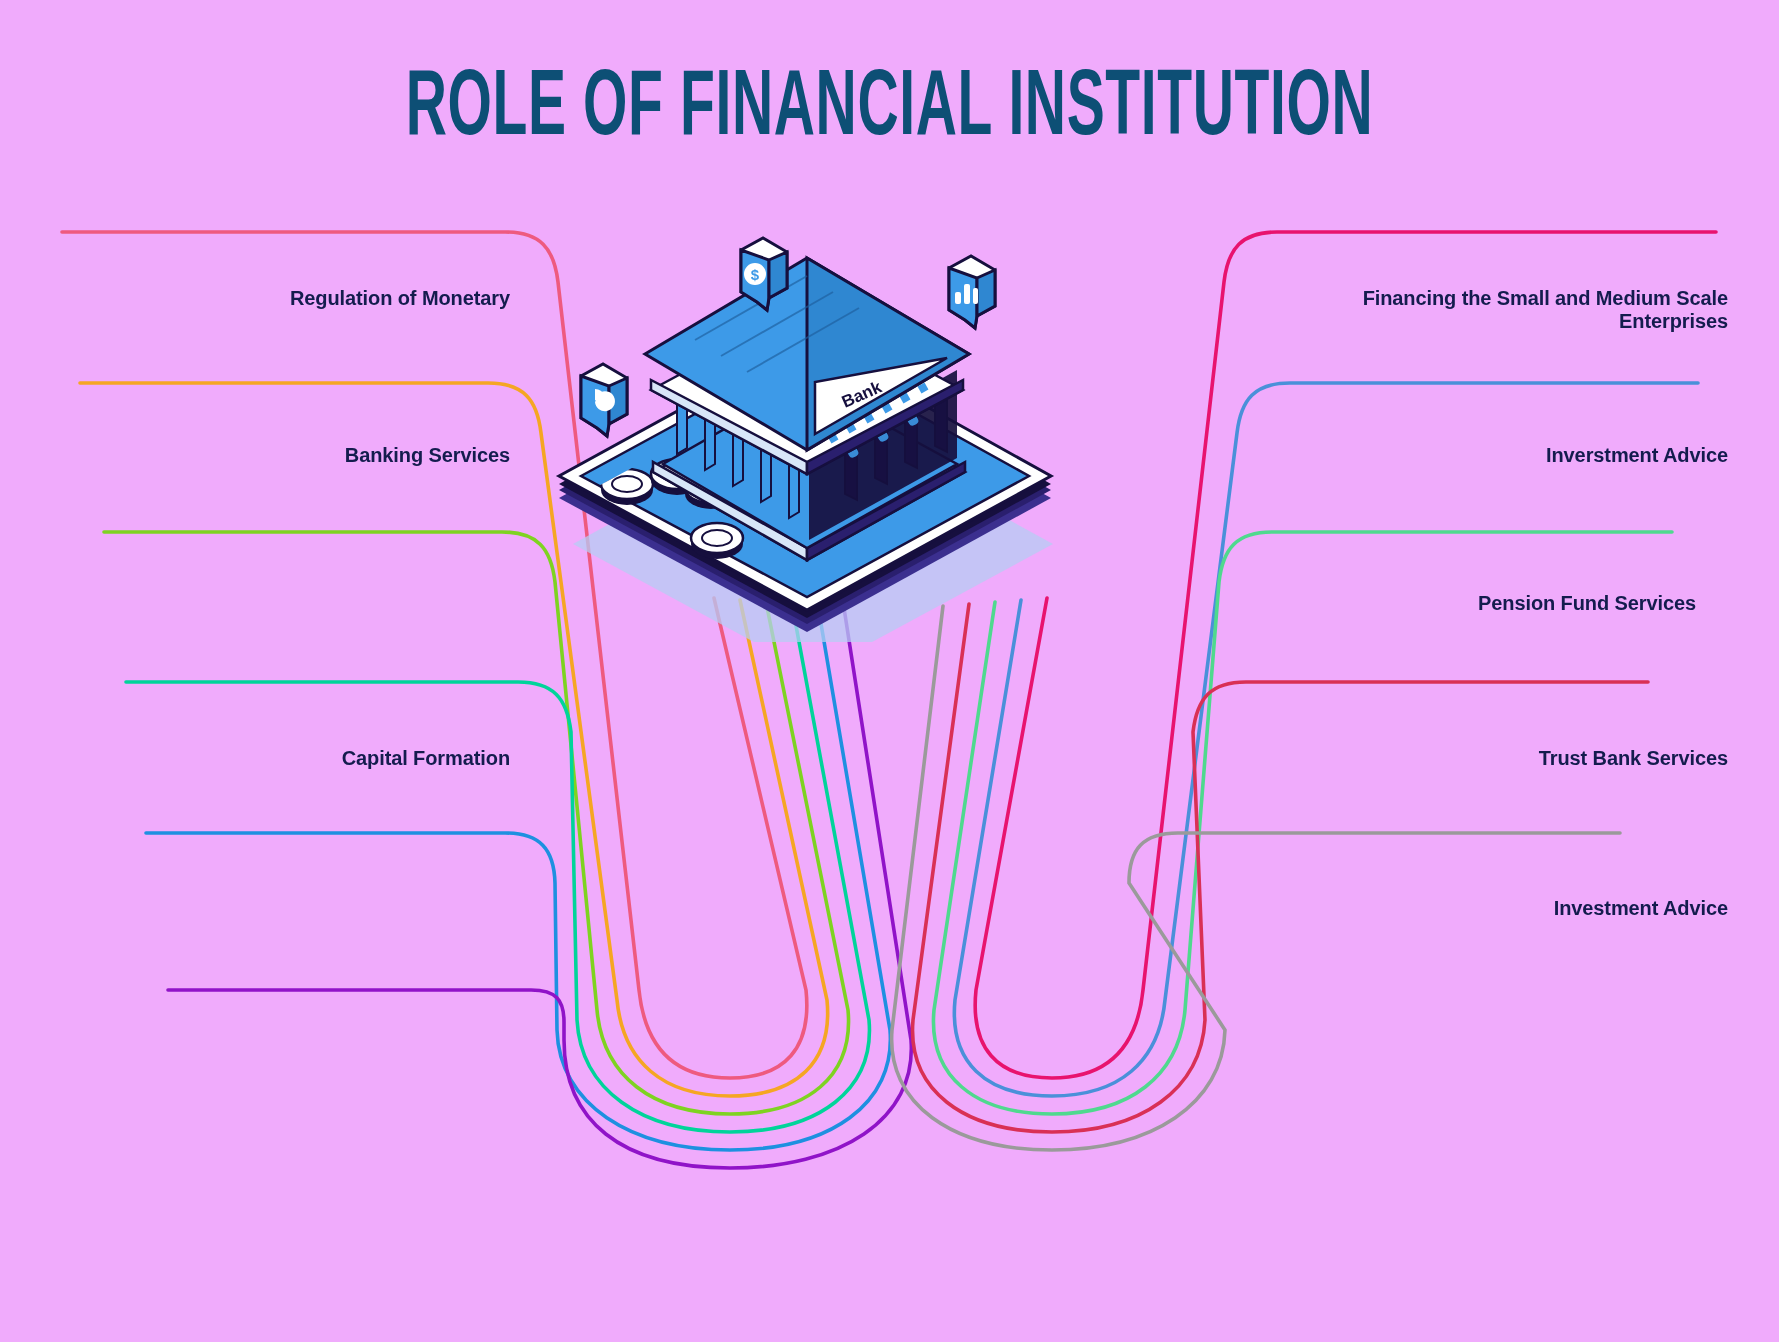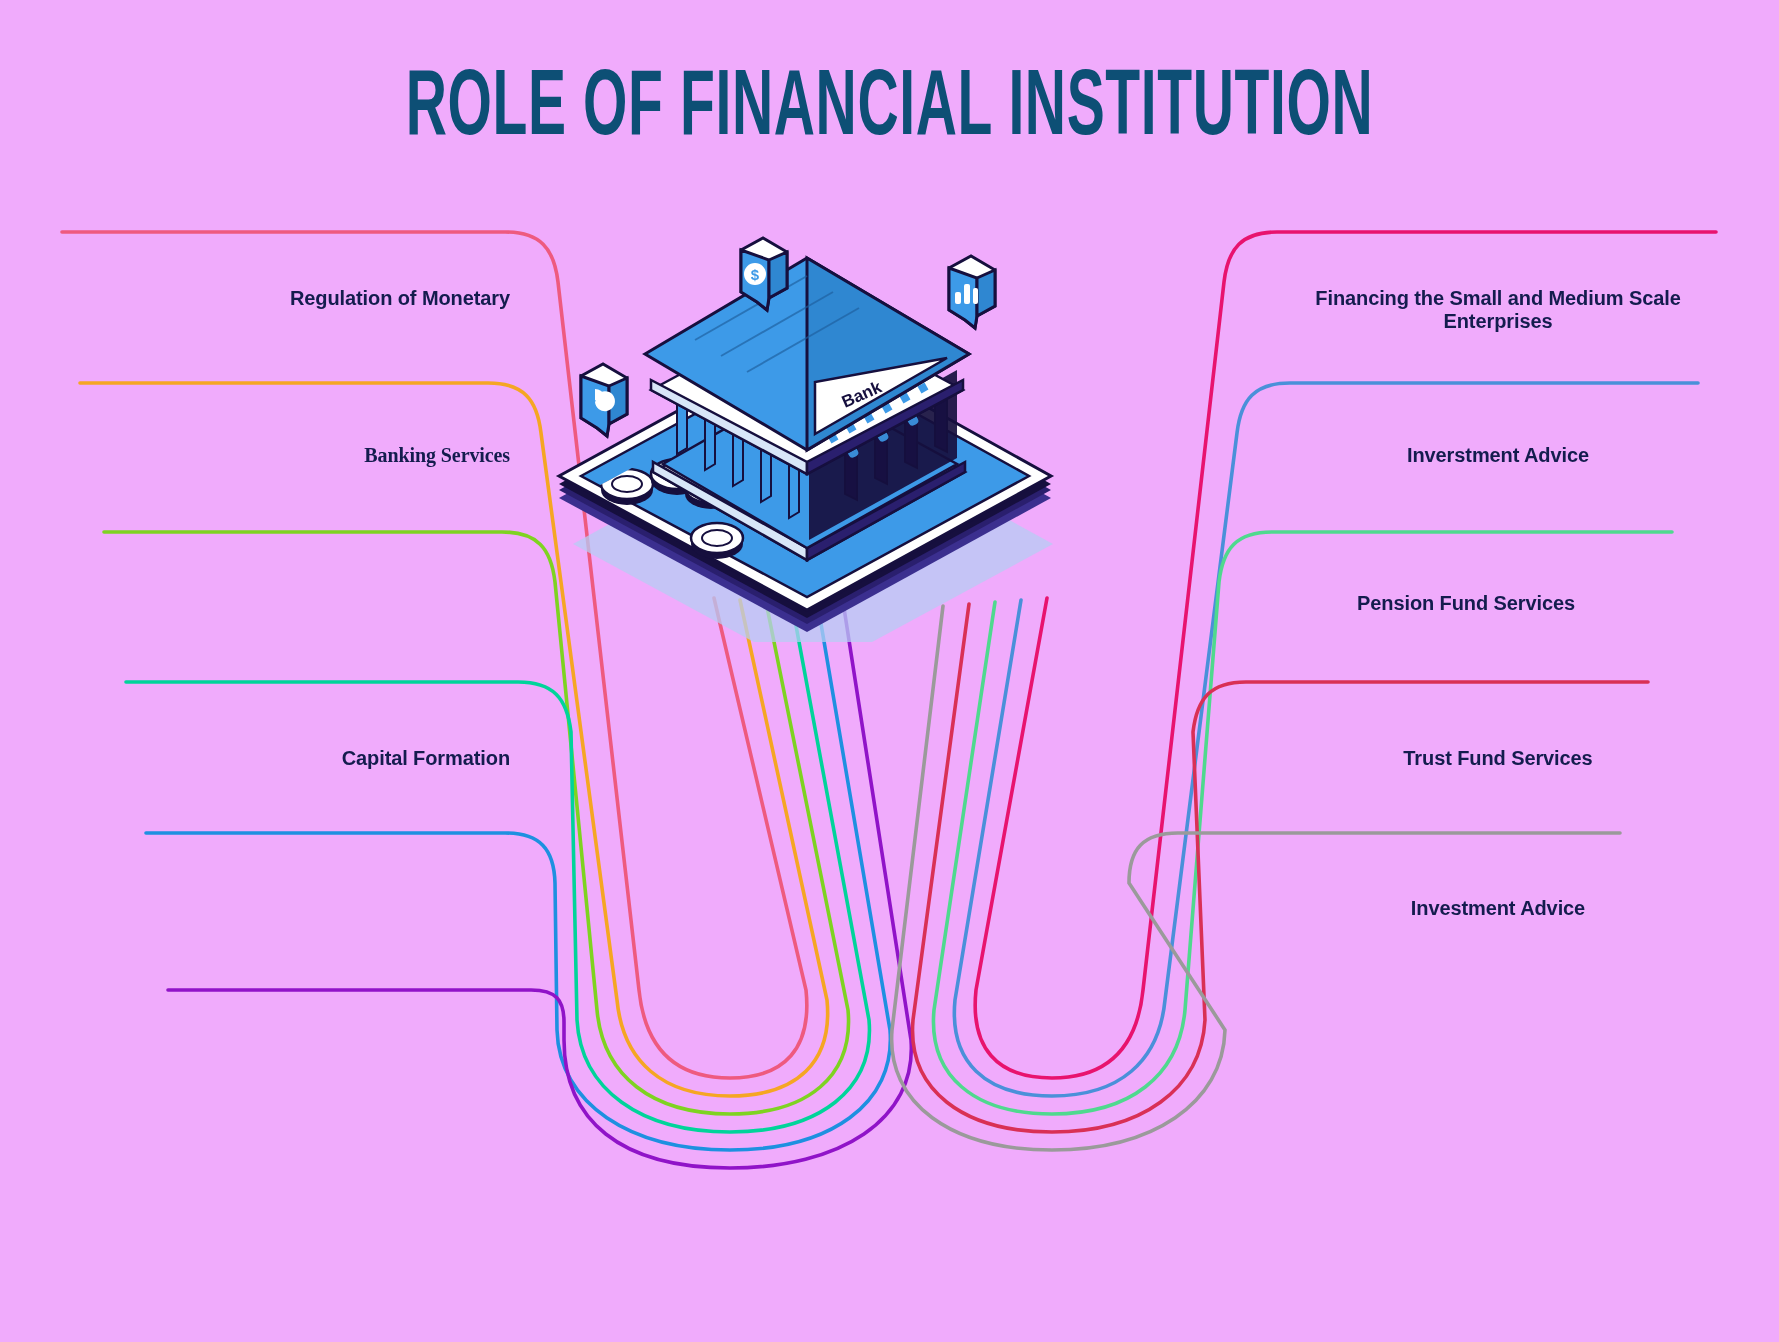--- a/index.html
+++ b/index.html
@@ -43,21 +43,21 @@
   
   .label {
     position: absolute;
     font-size: 20px;
     font-weight: 700;
     color: #141c4e;
     line-height: 1.17;
     letter-spacing: -0.1px;
   }
   .label.left  { text-align: right; }
-  .label.right { text-align: center; }
+  .label.right { text-align: right; }
 
   
   #illo {
     position: absolute;
     left: 545px; top: 222px;
     width: 520px; height: 420px;
   }
   #illo svg { display: block; }
 </style>
 </head>
@@ -130,27 +130,27 @@
          L 969,604"></path>
 
     <path stroke="#9a9a9a" d="M 1620,833 L 1178,833 C 1143,833 1129,849 1129,883
          L 1225,1030
          C 1223,1104 1152,1150 1052,1150
          C 952,1150 886,1104 892,1030
          L 943,606"></path>
   </svg>
 
   <div class="label left" style="left:60px; top:287px; width:450px;">Regulation of Monetary</div>
-  <div class="label left" style="left:60px; top:444px; width:450px;font-family:Liberation Serif, serif;">Banking Services</div>
+  <div class="label left" style="left:60px; top:444px; width:450px;">Banking Services</div>
   <div class="label left" style="left:60px; top:747px; width:450px;">Capital Formation</div>
 
   <div class="label right" style="left:1268px; top:287px; width:460px;">Financing the Small and Medium Scale Enterprises</div>
   <div class="label right" style="left:1268px; top:444px; width:460px;">Inverstment Advice</div>
   <div class="label right" style="left:1236px; top:592px; width:460px;">Pension Fund Services</div>
-  <div class="label right" style="left:1268px; top:747px; width:460px;">Trust Fund Services</div>
+  <div class="label right" style="left:1268px; top:747px; width:460px;">Trust Bank Services</div>
   <div class="label right" style="left:1268px; top:897px; width:460px;">Investment Advice</div>
 
   <div id="illo">
     <svg width="520" height="420" viewBox="0 0 520 420">
       <defs>
         <clipPath id="clipPhone">
           <path d="M20,282 L265,150 L510,282 L265,420 Z"></path>
         </clipPath>
       </defs>
 

